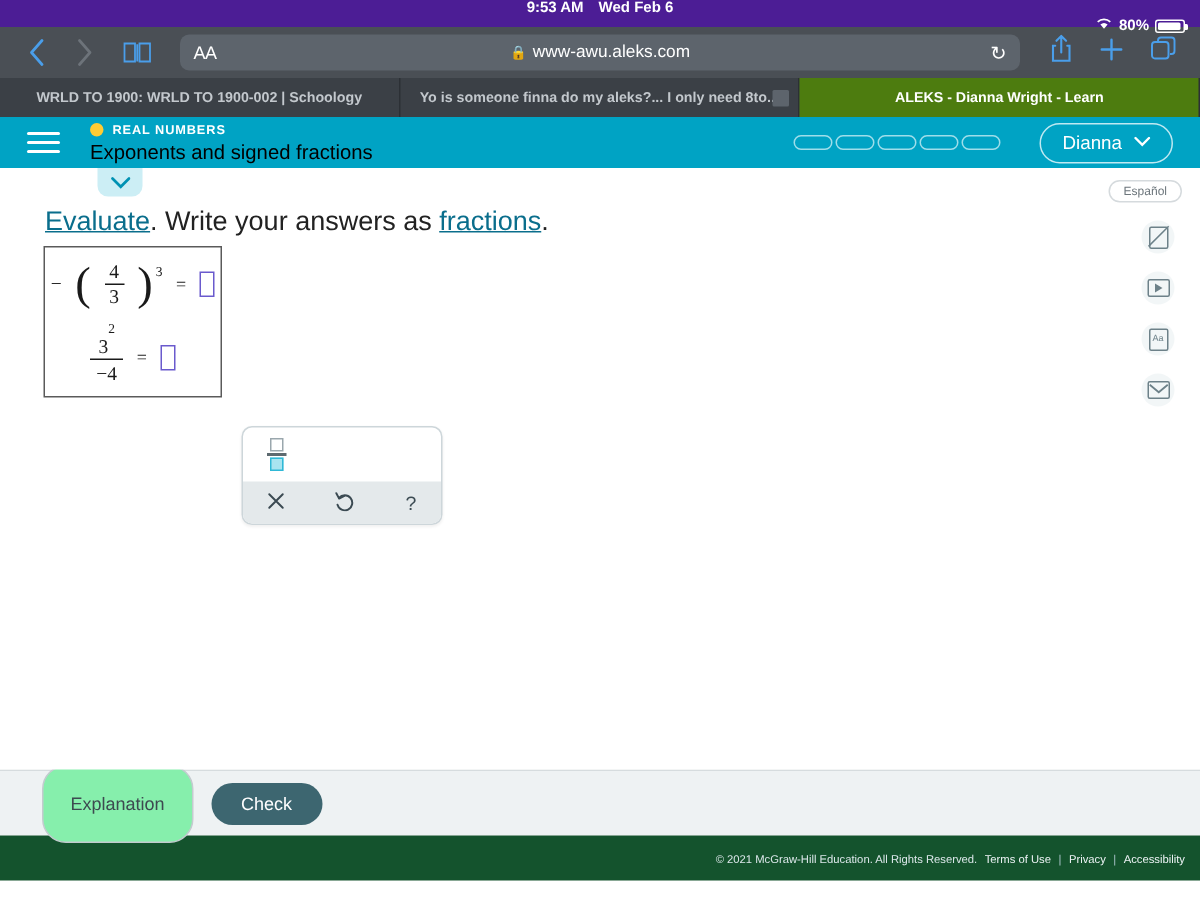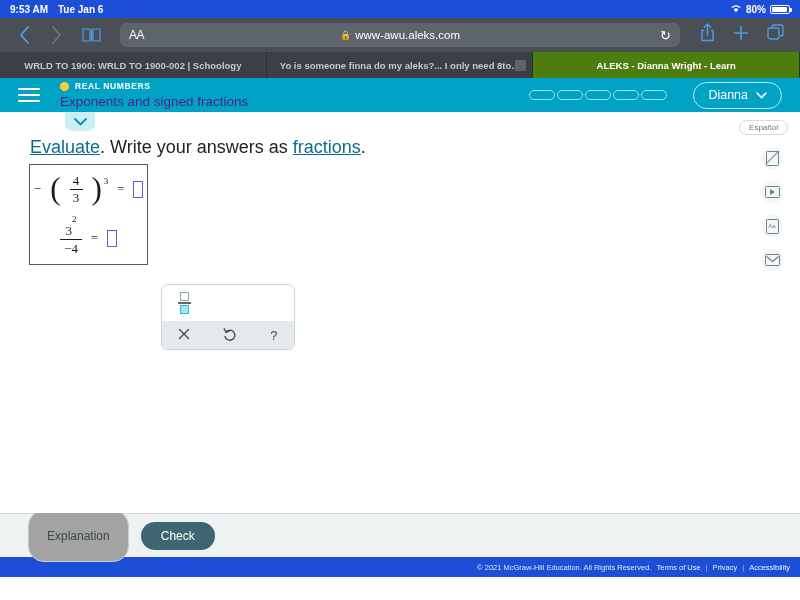--- a/index.html
+++ b/index.html
@@ -4,23 +4,23 @@
 <style>
   * { margin:0; padding:0; box-sizing:border-box; }
   html, body {
     width:800px; height:600px; overflow:hidden;
     font-family:"Liberation Sans", sans-serif;
     background:#ffffff;
   }
 
   
   .status-bar {
-    height:18px; background:#1d4ed8; color:#ffffff;
+    height:18px; background:#4c1d95; color:#ffffff;
     display:flex; align-items:center; padding:0 10px;
-    font-size:10px; font-weight:bold;
+    font-size:10px; font-weight:bold;flex-direction:column;
   }
   .status-left { display:flex; gap:10px; align-items:center; }
   .status-right { margin-left:auto; display:flex; gap:4px; align-items:center; }
   .wifi-icon { display:inline-block; }
   .battery {
     width:20px; height:9px; border:1px solid #ffffff; border-radius:2px;
     position:relative; display:inline-block;
   }
   .battery::after {
     content:""; position:absolute; right:-3px; top:2.5px;
@@ -73,21 +73,21 @@
   .aleks-header {
     height:34px; background:#00a3c4;
     display:flex; align-items:center; padding:0 18px; position:relative;
   }
   .hamburger { width:22px; display:flex; flex-direction:column; gap:4px; }
   .hamburger span { height:2px; background:#ffffff; border-radius:1px; }
   .header-titles { margin-left:20px; }
   .topic-row { display:flex; align-items:center; gap:6px; }
   .topic-dot { width:9px; height:9px; border-radius:50%; background:#ffcc33; }
   .topic-label { color:#ffffff; font-size:8.5px; font-weight:bold; letter-spacing:.6px; }
-  .lesson-title { color:#4c1d95; font-size:13.5px; margin-top:3px; }
+  .lesson-title { color:#000000; font-size:13.5px; margin-top:3px; }
   .progress-segs { margin-left:auto; display:flex; gap:2px; align-items:center; }
   .seg { width:26px; height:10px; border:1px solid #9fdeea; border-radius:5px; }
   .user-chip {
     margin-left:26px; border:1px solid #bfe9f2; border-radius:16px;
     height:27px; padding:0 14px; display:flex; align-items:center; gap:8px;
     color:#ffffff; font-size:12.5px;
   }
   .chev { font-size:10px; }
 
   
@@ -171,44 +171,44 @@
     width:0; height:0; border-left:5px solid #6d8189;
     border-top:3.5px solid transparent; border-bottom:3.5px solid transparent;
   }
 
   
   .action-bar {
     height:44px; background:#eef2f3; border-top:1px solid #d6dcde;
     display:flex; align-items:center; padding-left:28px; gap:12px;
   }
   .btn-explanation {
-    border:1px solid #c3cbcf; background:#a3a3a3; border-radius:16px;
+    border:1px solid #c3cbcf; background:#86efac; border-radius:16px;
     padding:18px 18px; font-size:12px; color:#3d4a50;
   }
   .btn-check {
     background:#3d6670; border:none; border-radius:16px;
     padding:7px 20px; font-size:12px; color:#ffffff;
   }
 
   
   .copyright {
-    height:20px; background:#1d4ed8; display:flex; align-items:center;
+    height:30px; background:#14532d; display:flex; align-items:center;
     justify-content:flex-end; padding-right:10px; gap:5px;
     color:#dce7ea; font-size:7.5px;
   }
   .copyright .sep { color:#a7c0c6; }
   .copyright a { color:#edf3f5; text-decoration:none; }
 </style>
 </head>
 <body>
 
 <div class="status-bar">
   <div class="status-left">
     <span>9:53 AM</span>
-    <span>Tue Jan 6</span>
+    <span>Wed Feb 6</span>
   </div>
   <div class="status-right">
     <span class="wifi-icon">
       <svg width="12" height="9" viewBox="0 0 12 9">
           <path d="M6 8.2 L3.6 5.4 a3.6 3.6 0 0 1 4.8 0 Z" fill="#fff"></path>
           <path d="M1.8 3.6 a6 6 0 0 1 8.4 0" stroke="#fff" stroke-width="1.1" fill="none"></path>
         </svg>
     </span>
     <span>80%</span>
     <span class="battery">

